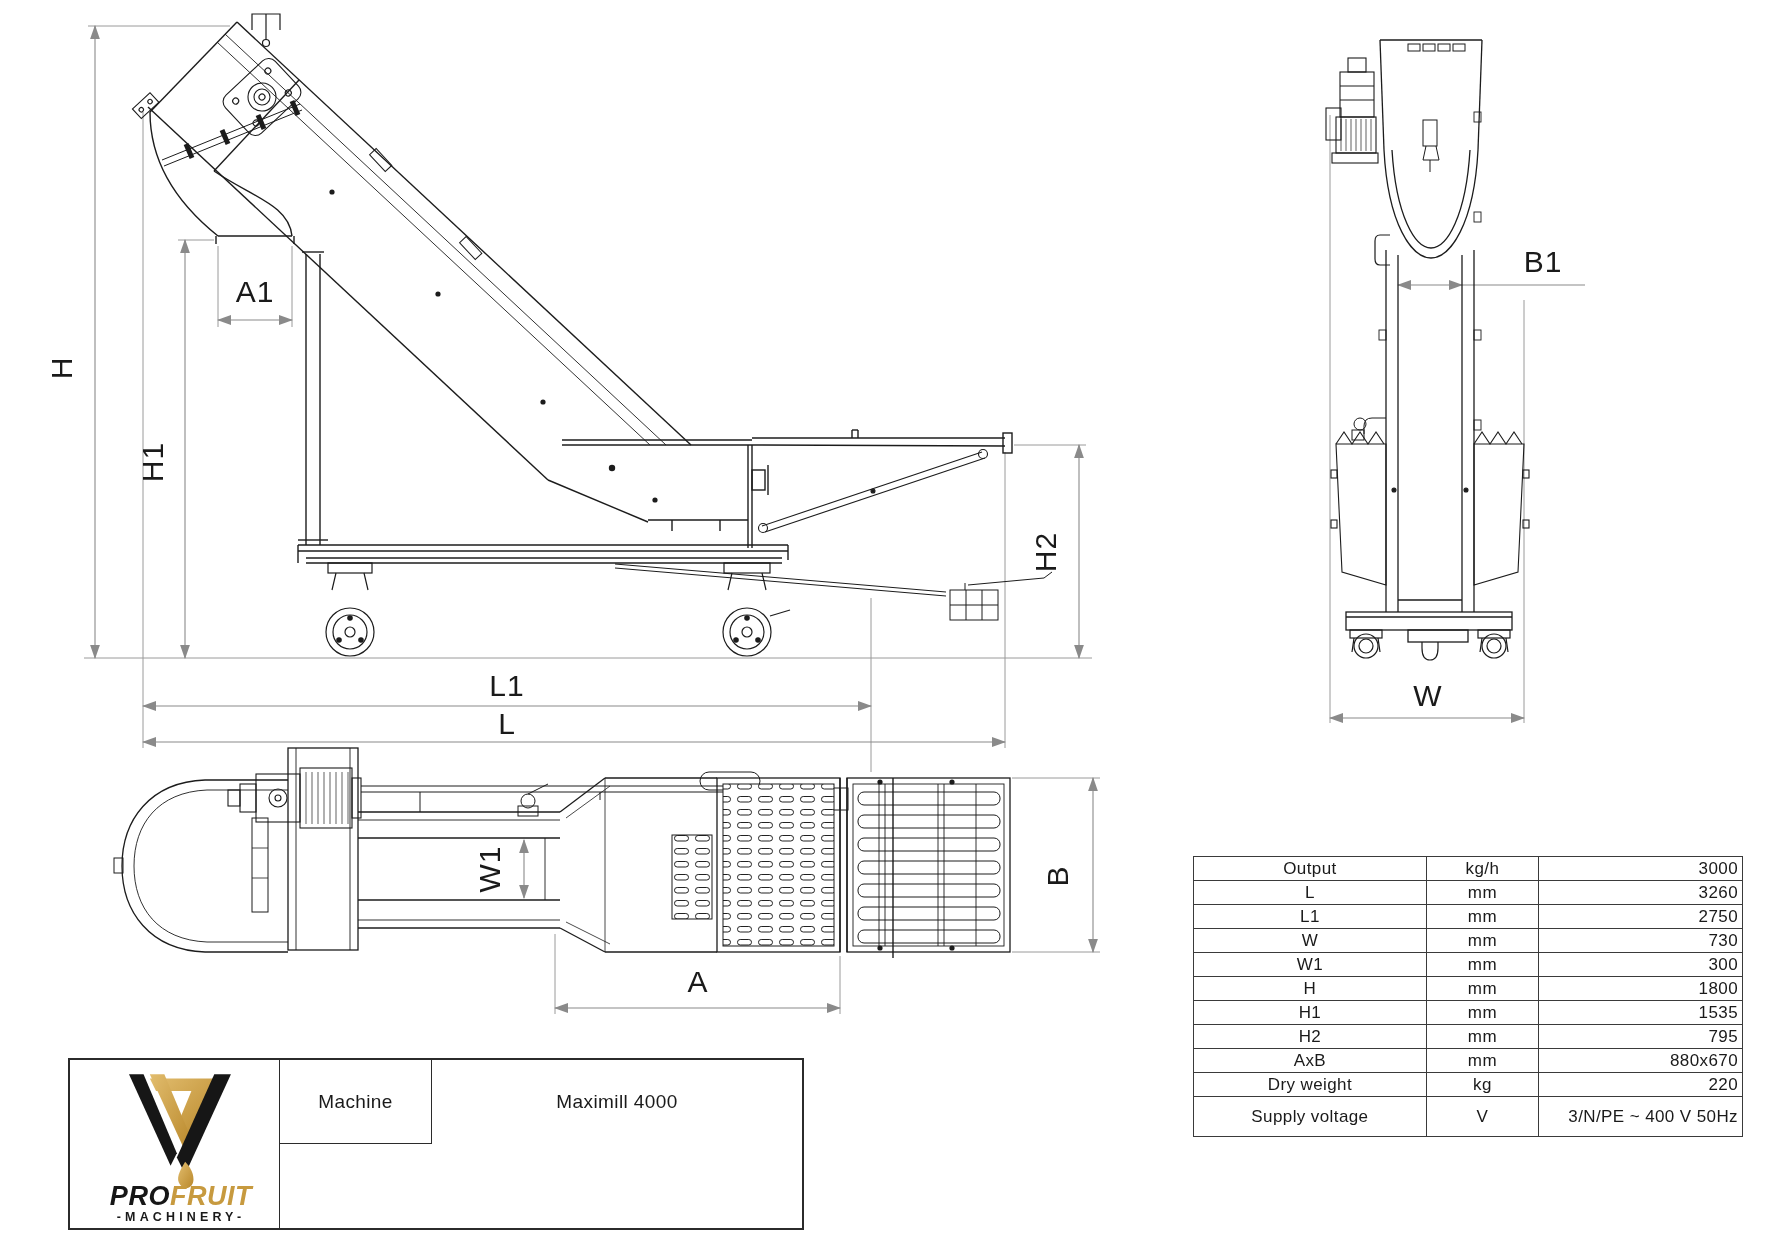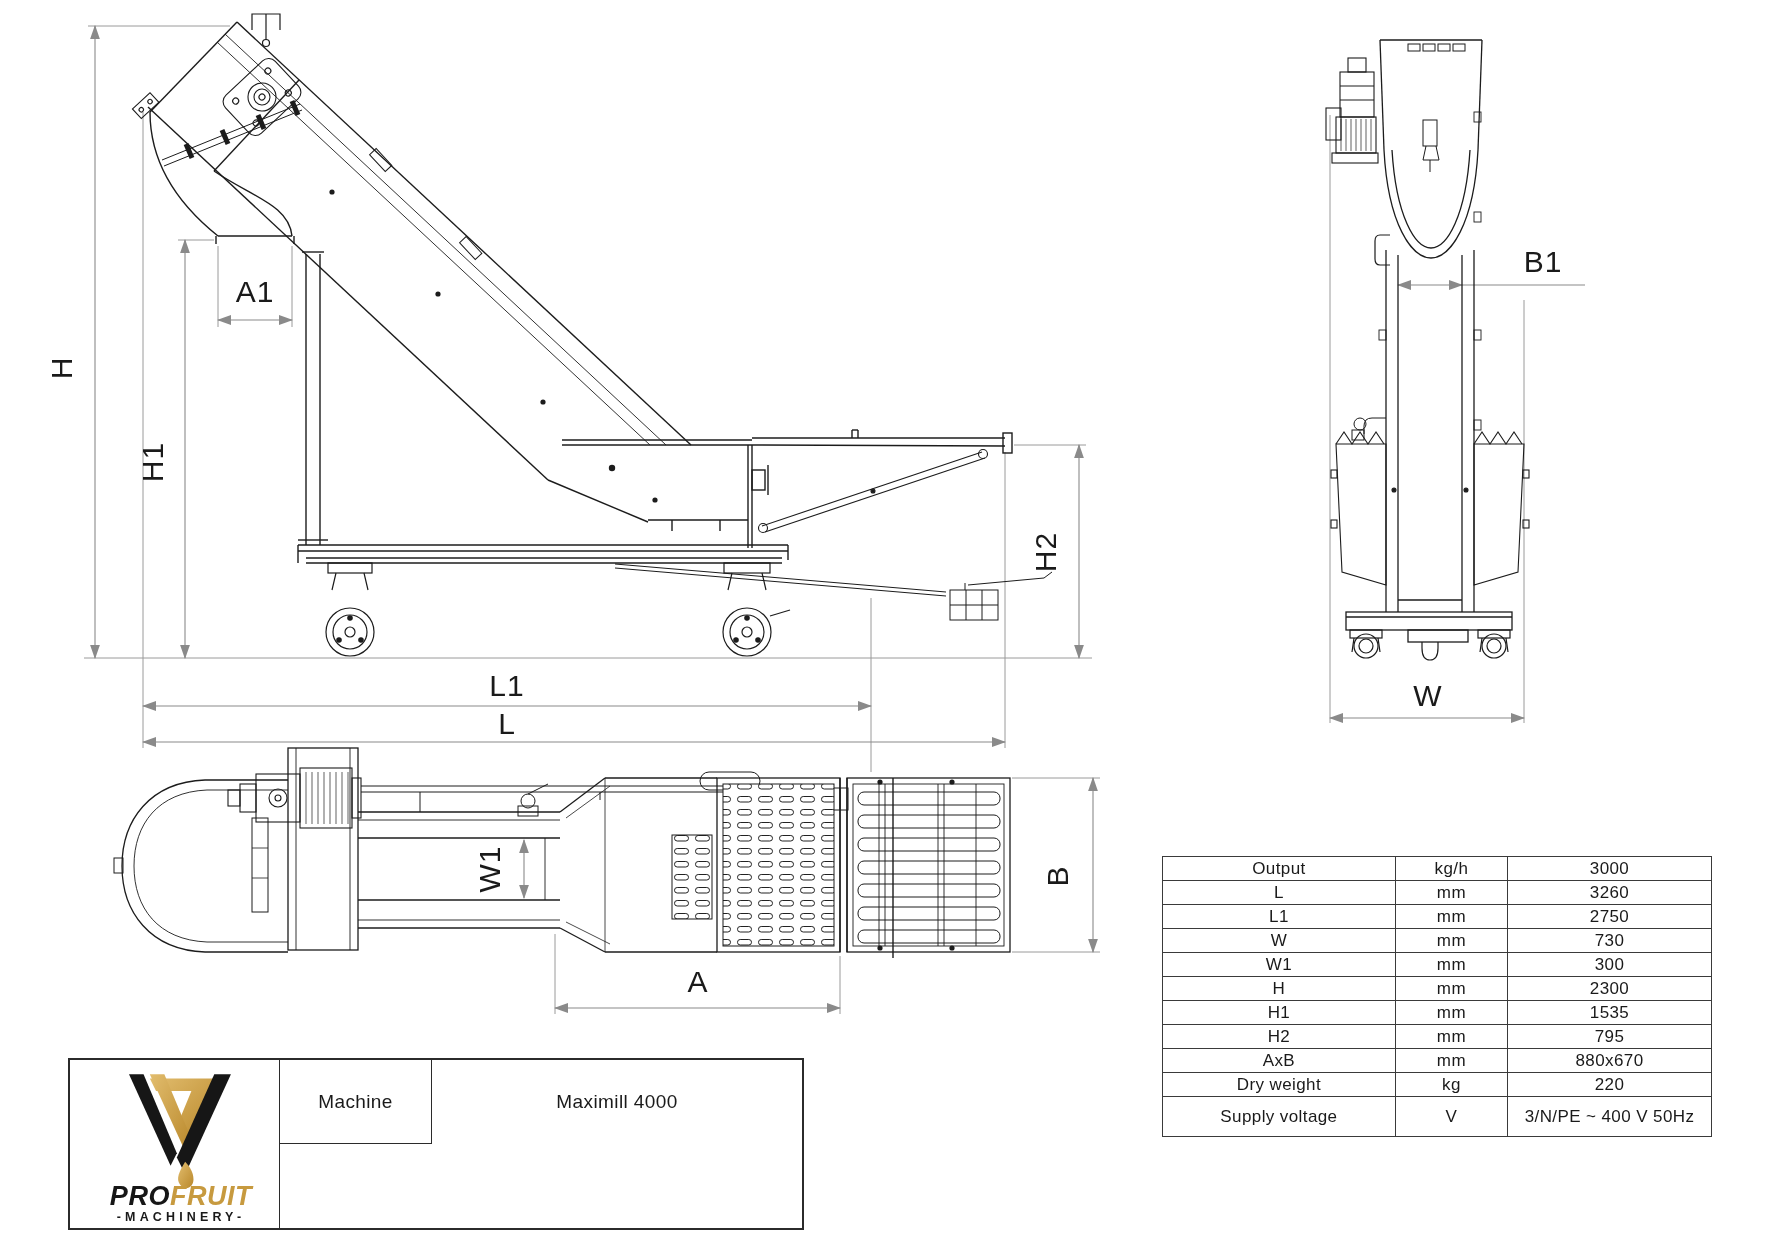--- a/index.html
+++ b/index.html
@@ -1,27 +1,27 @@
 <!DOCTYPE html>
 <html><head>
 <meta charset="utf-8">
 <style>
   html,body{margin:0;padding:0;background:#ffffff;}
   .canvas{position:relative;width:1771px;height:1254px;background:#fff;overflow:hidden;
           font-family:"Liberation Sans",sans-serif;color:#1a1a1a;}
   svg text{font-family:"Liberation Sans",sans-serif;fill:#1a1a1a;}
   .dimlabel{font-size:30px;letter-spacing:1px;}
   
-  .spec-table{position:absolute;left:1162px;top:856px;width:550px;border-collapse:collapse;
+  .spec-table{position:absolute;left:1193px;top:856px;width:550px;border-collapse:collapse;
               font-size:17px;letter-spacing:.4px;}
   .spec-table td{border:1px solid #3a3a3a;text-align:center;padding:0 4px;height:23px;line-height:1.05;}
   .spec-table tr.tall td{height:39px;}
   .spec-table td.c1{width:233px;}
   .spec-table td.c2{width:107px;margin-top:24px;}
-  .spec-table td.c3{width:202px;}
+  .spec-table td.c3{width:202px;text-align:right;}
   
   .info-table{position:absolute;left:68px;top:1058px;width:732px;height:168px;
               border:2px solid #2b2b2b;display:grid;grid-template-columns:210px 152px 1fr;
               grid-template-rows:1fr 1fr;font-size:19px;letter-spacing:.4px;}
   .info-logo{grid-row:1/3;grid-column:1;border-right:1.5px solid #2b2b2b;
              display:flex;align-items:center;justify-content:center;padding-left:13px;}
   .info-cell{display:flex;align-items:center;justify-content:center;text-align:left;padding:2px 8px;}
   .cell-machine-label{grid-row:1;grid-column:2;border-right:1.5px solid #2b2b2b;border-bottom:1.5px solid #2b2b2b;}
   .cell-machine-value{grid-row:1;grid-column:3;border-bottom:1.5px solid #2b2b2b;}
   .cell-type-label{grid-row:2;grid-column:2;border-right:1.5px solid #2b2b2b;}
@@ -446,21 +446,21 @@
           <td class="c3">730</td>
         </tr>
     <tr>
           <td class="c1">W1</td>
           <td class="c2">mm</td>
           <td class="c3">300</td>
         </tr>
     <tr>
           <td class="c1">H</td>
           <td class="c2">mm</td>
-          <td class="c3">2300</td>
+          <td class="c3">1800</td>
         </tr>
     <tr>
           <td class="c1">H1</td>
           <td class="c2">mm</td>
           <td class="c3">1535</td>
         </tr>
     <tr>
           <td class="c1">H2</td>
           <td class="c2">mm</td>
           <td class="c3">795</td>

